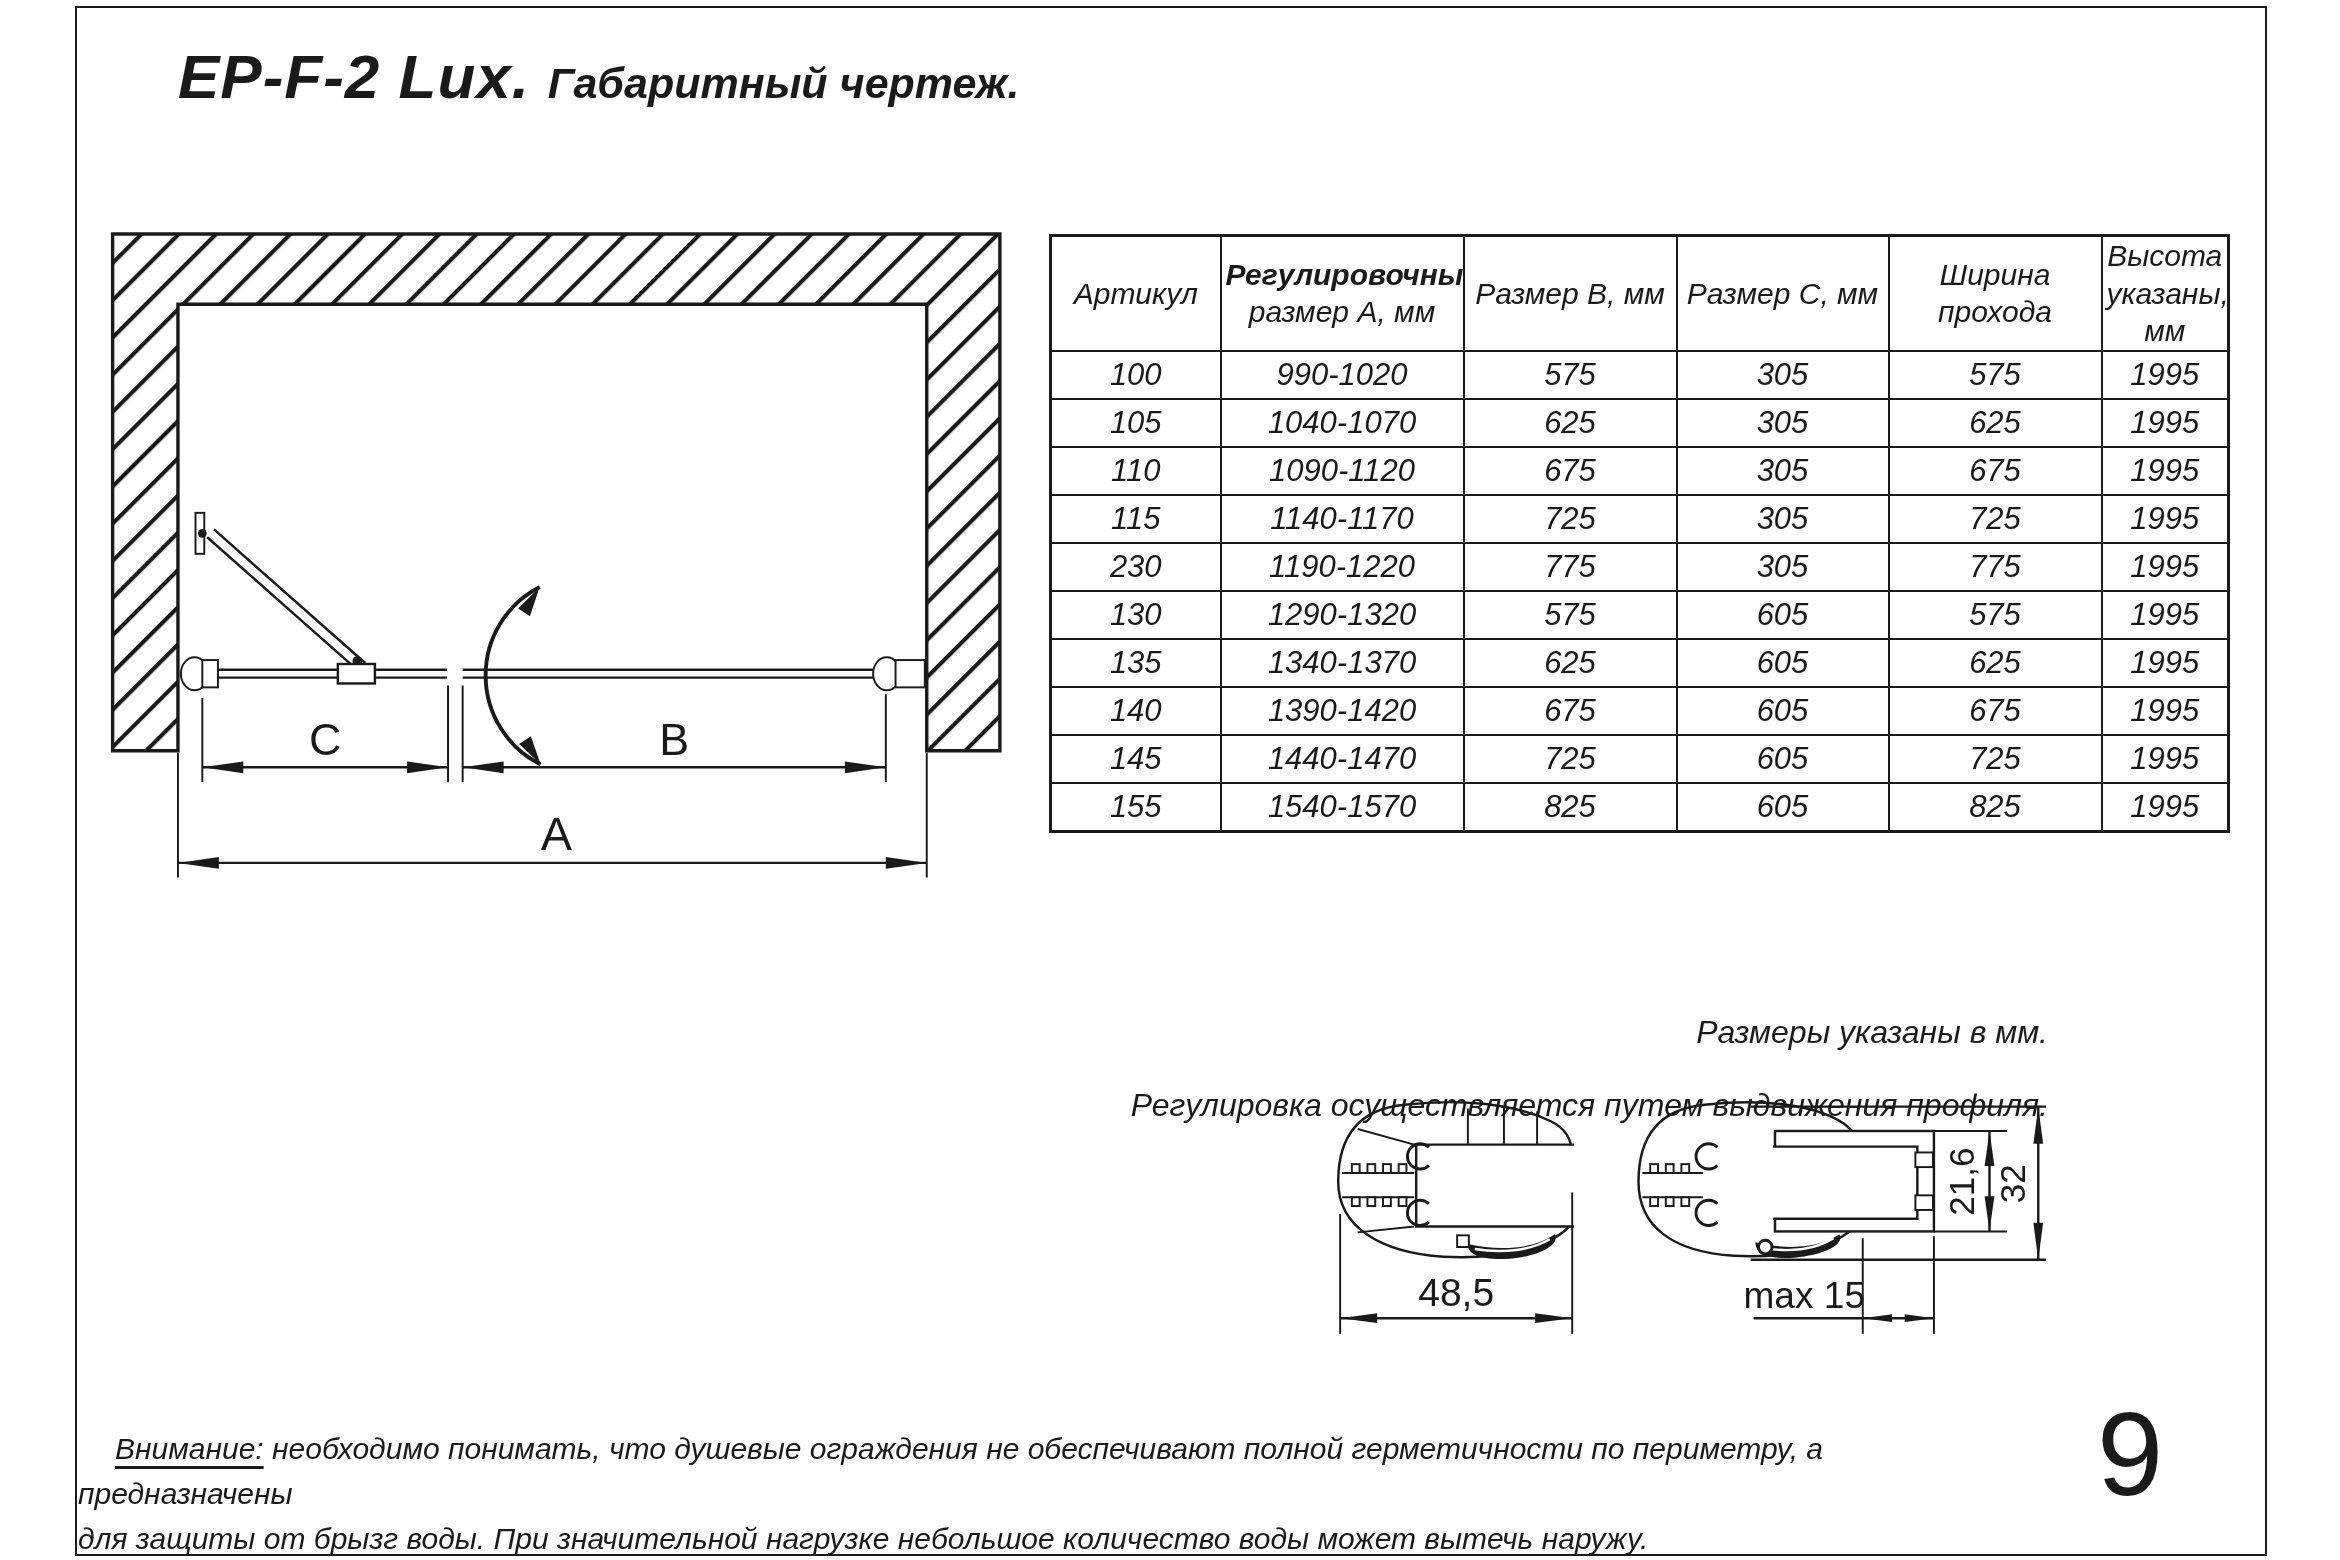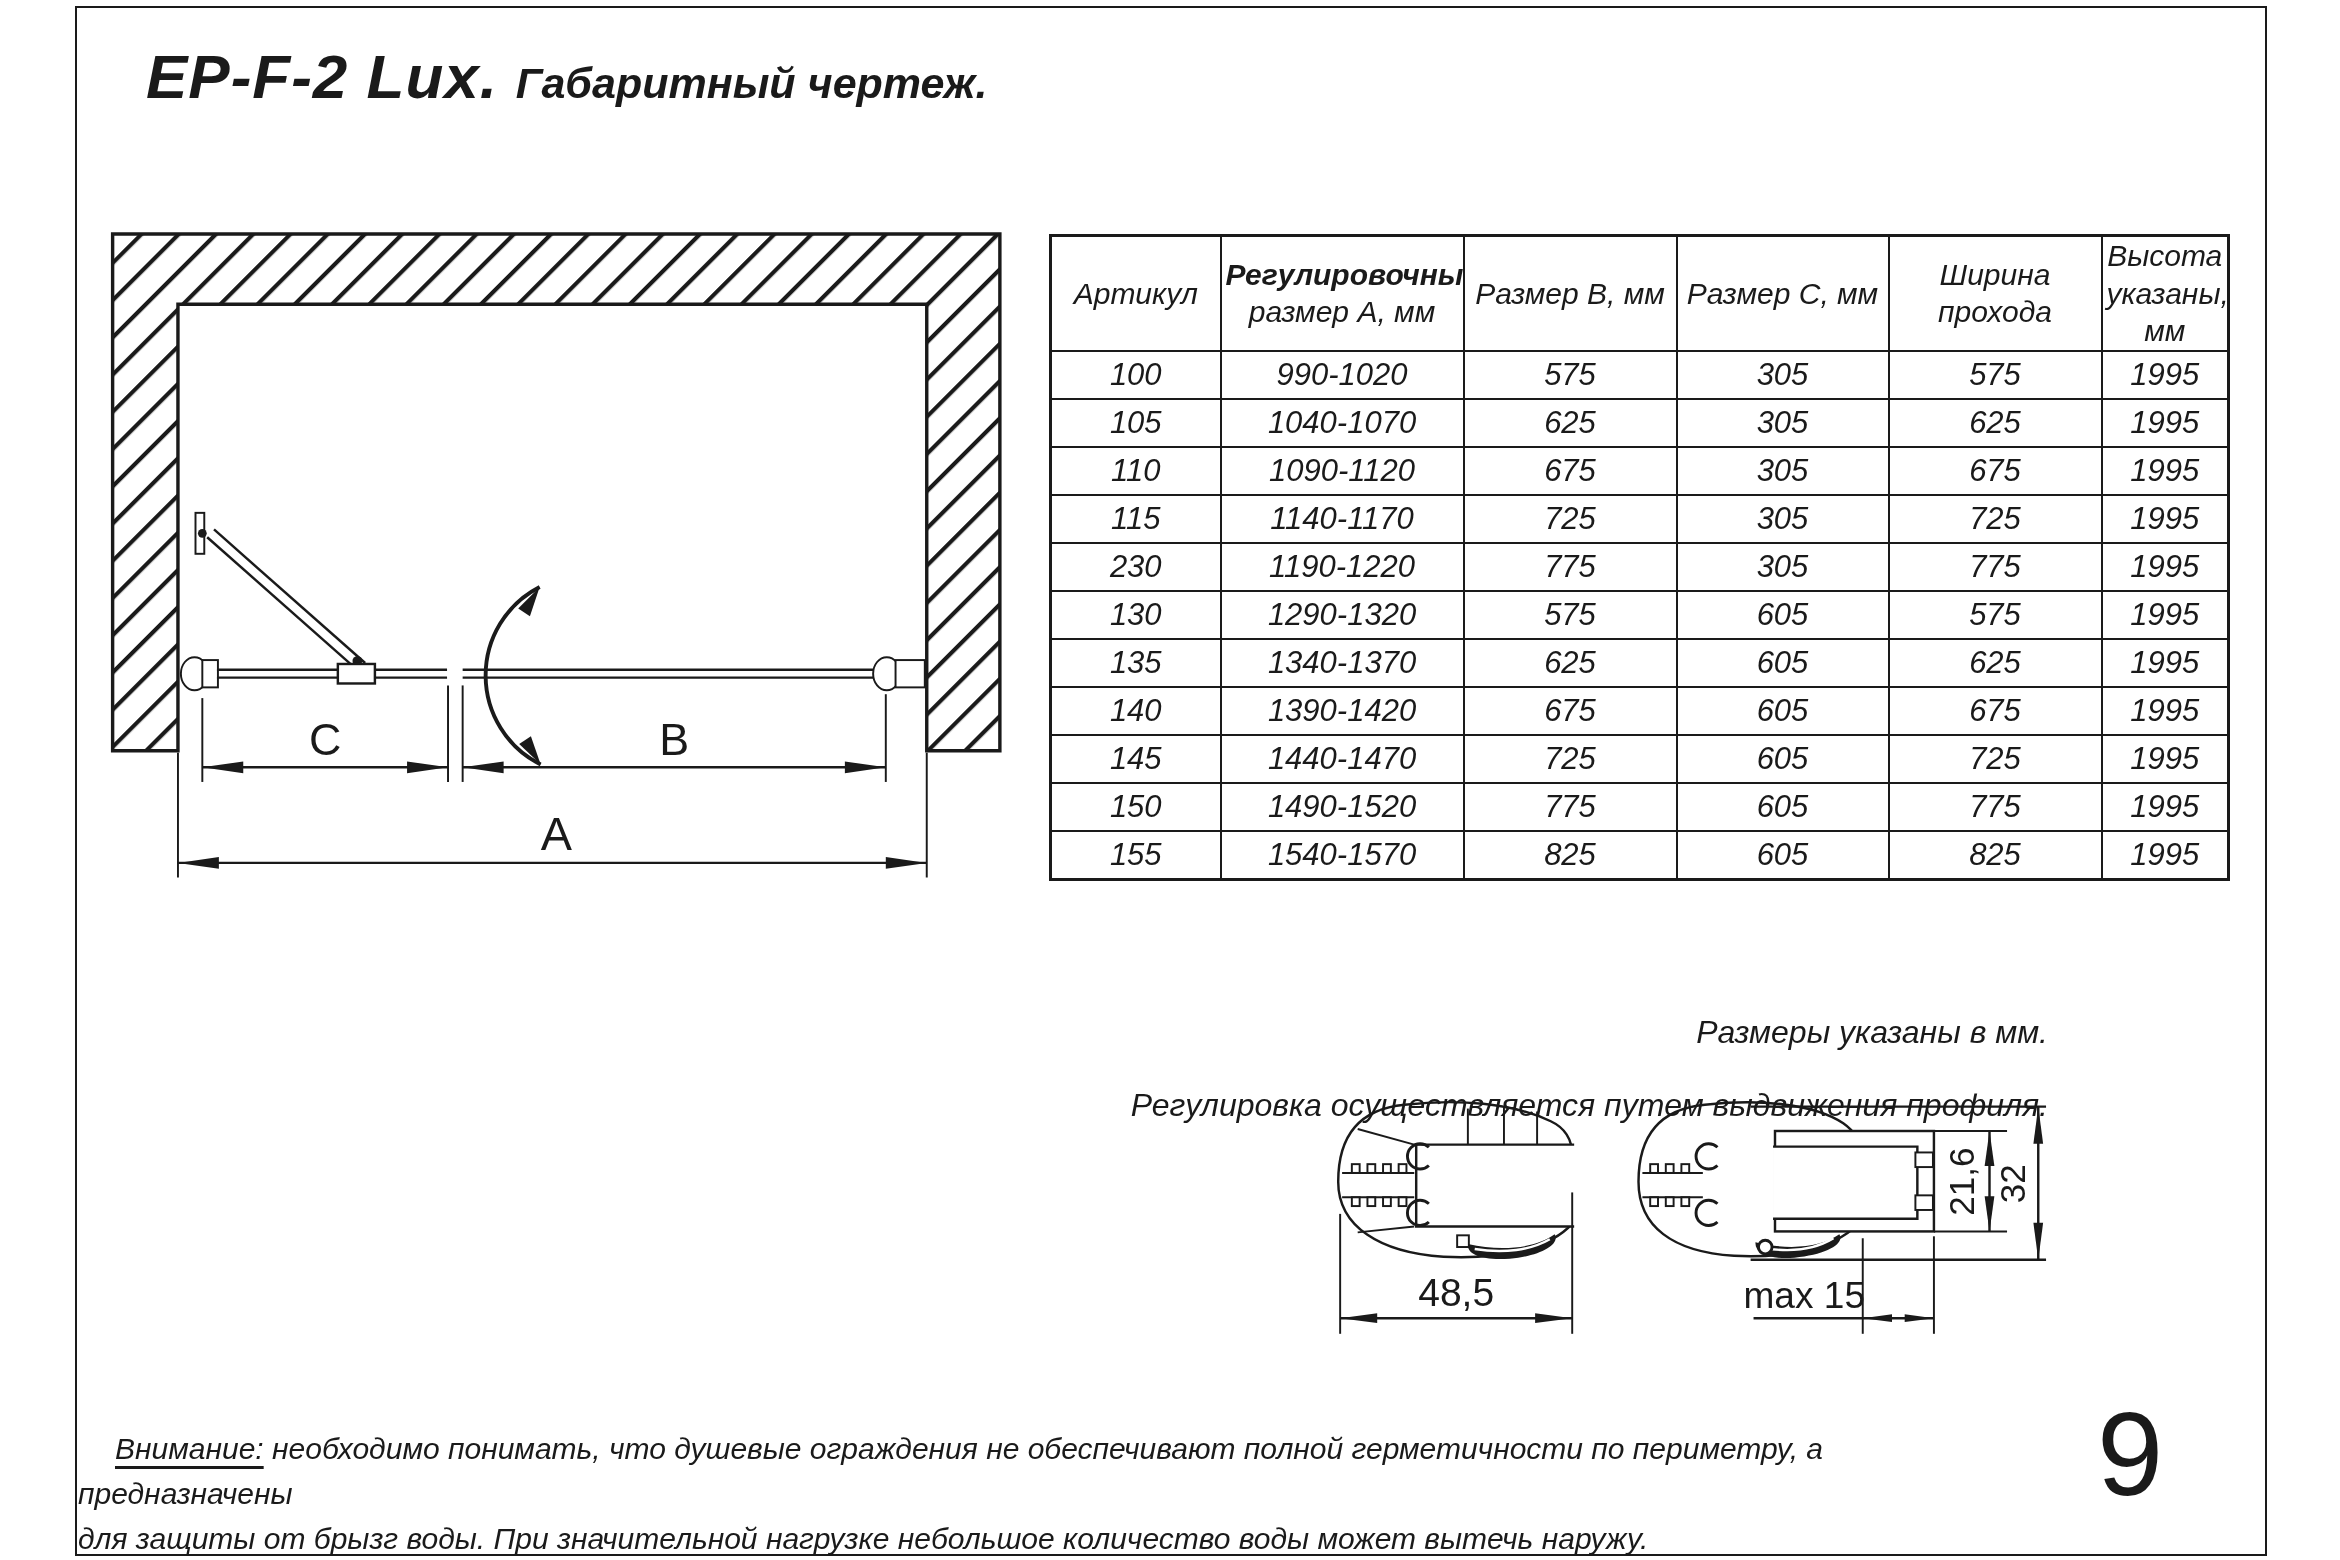--- a/index.html
+++ b/index.html
@@ -5,21 +5,21 @@
   html,body{margin:0;padding:0;background:#e8e8e8;}
   .page{
     position:relative;width:2341px;height:1560px;background:#ffffff;
     font-family:"Liberation Sans","DejaVu Sans",sans-serif;color:#1a1a1a;overflow:hidden;
   }
   .frame{
     position:absolute;left:75px;top:5.9px;width:2192px;height:1550px;
     border:2.9px solid #1a1a1a;box-sizing:border-box;
   }
   .title-row{position:absolute;left:146px;top:41px;white-space:nowrap;}
-  .title-model{font-style:italic;font-size:62px;font-weight:600;letter-spacing:1px;}
+  .title-model{font-style:italic;font-size:62px;font-weight:600;letter-spacing:1px;margin-left:32px;}
   .title-caption{font-style:italic;font-size:43px;font-weight:600;margin-left:17.6px;}
   .drawing-svg{position:absolute;left:0;top:0;width:2341px;height:1560px;}
   .tbl-wrap{position:absolute;left:1049px;top:234px;}
   table.dim-table{border-collapse:collapse;table-layout:fixed;width:1176px;border:3.9px solid #1a1a1a;}
   table.dim-table th,table.dim-table td{
     border:2px solid #1a1a1a;text-align:center;vertical-align:middle;
     font-style:italic;padding:0 3.9px;overflow:hidden;
   }
   table.dim-table th{height:97px;font-size:30px;font-weight:400;line-height:1.25;}
   table.dim-table td{height:46px;font-size:31px;}
@@ -304,28 +304,20 @@
           </tr>
           <tr>
             <td>145</td>
             <td>1440-1470</td>
             <td>725</td>
             <td>605</td>
             <td>725</td>
             <td>1995</td>
           </tr>
           <tr>
-            <td>150</td>
-            <td>1490-1520</td>
-            <td>775</td>
-            <td>605</td>
-            <td>775</td>
-            <td>1995</td>
-          </tr>
-          <tr>
             <td>155</td>
             <td>1540-1570</td>
             <td>825</td>
             <td>605</td>
             <td>825</td>
             <td>1995</td>
           </tr>
         </tbody>
     </table>
   </div>

